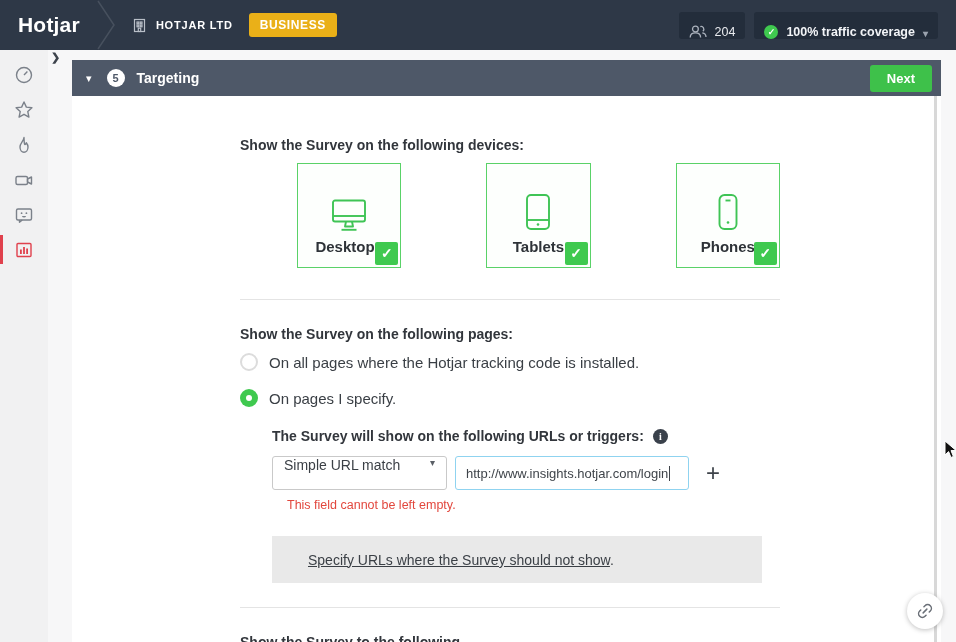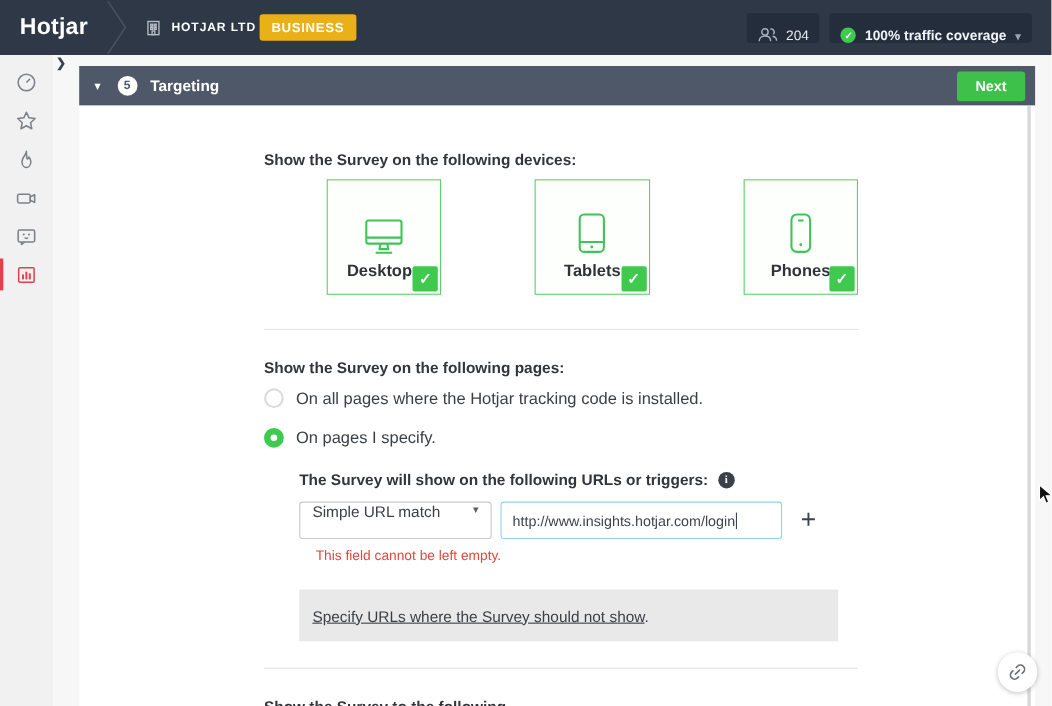--- a/index.html
+++ b/index.html
@@ -5,21 +5,21 @@
   * { margin:0; padding:0; box-sizing:border-box; }
   html,body { width:956px; height:642px; overflow:hidden; }
   body { position:relative; font-family:"Liberation Sans", sans-serif; background:#f7f7f8; color:#33383f; }
 
   
   .topbar { position:absolute; left:0; top:0; width:956px; height:50px; background:#2e3847; display:flex; align-items:center; z-index:30; }
   .logo { color:#fff; font-size:21px; font-weight:bold; padding:0 16px 0 18px; letter-spacing:.2px; cursor:pointer; }
   .logo-sep { width:22px; height:50px; flex:none; }
   .org { display:flex; align-items:center; gap:9px; margin-left:14px; }
   .org-name { color:#fff; font-size:11px; font-weight:bold; letter-spacing:.8px; }
-  .plan-badge { margin-left:3px; background:#eab018; color:#fff; font-size:12px; font-weight:bold; letter-spacing:.6px; padding:5px 11px; border-radius:3px; }
+  .plan-badge { margin-left:16px; background:#eab018; color:#fff; font-size:12px; font-weight:bold; letter-spacing:.6px; padding:5px 11px; border-radius:3px; }
   .topbar-spacer { flex:1; }
   .pill { background:#232d3b; border-radius:3px; height:27px; display:flex; align-items:flex-end; padding:0 10px; gap:8px; color:#e8eaee; font-size:12.5px; cursor:pointer; }
   .pill.users { margin-right:9px; }
   .pill.traffic { margin-right:18px; font-weight:bold; color:#f2f4f7; }
   .check-circle { width:14px; height:14px; border-radius:50%; background:#3fc94f; color:#fff; font-size:9px; line-height:14px; text-align:center; font-weight:bold; }
   .caret { color:#9aa2ae; font-size:10px; }
 
   
   .sidebar { position:absolute; left:0; top:50px; width:48px; height:592px; background:#f1f1f2; z-index:20; }
   .side-item { position:relative; width:48px; height:35px; display:flex; align-items:center; justify-content:center; cursor:pointer; }
@@ -60,27 +60,27 @@
   .radio.selected { border:none; background:#3fc94f; position:relative; }
   .radio.selected::after { content:""; position:absolute; left:6px; top:6px; width:6px; height:6px; border-radius:50%; background:#fff; }
   .radio-label { font-size:15px; color:#3a3f45; }
 
   .sub-heading-row { margin-left:32px; margin-top:21px; display:flex; align-items:center; gap:9px; }
   .info-icon { width:15px; height:15px; border-radius:50%; background:#3a414b; color:#fff; font-size:10px; font-weight:bold; line-height:15px; text-align:center; font-family:"Liberation Serif", serif; cursor:pointer; }
 
   .url-row { margin-left:32px; margin-top:11px; display:flex; align-items:center; }
   .select-box { width:175px; height:34px; border:1px solid #c9c9c9; border-radius:3px; background:#fff; display:flex; align-items:flex-start; padding:0 11px; font-size:14px; color:#3a3f45; cursor:pointer; }
   .select-box .sel-caret { margin-left:auto; color:#5a5f66; font-size:10px; }
-  .url-input { width:256px; height:34px; border:1px solid #8fd3f0; border-radius:3px; background:#fff; margin-left:8px; display:flex; align-items:center; padding:0 10px; font-size:13px; color:#3f444a; cursor:text; white-space:nowrap; overflow:hidden; }
+  .url-input { width:234px; height:34px; border:1px solid #8fd3f0; border-radius:3px; background:#fff; margin-left:8px; display:flex; align-items:center; padding:0 10px; font-size:13px; color:#3f444a; cursor:text; white-space:nowrap; overflow:hidden; }
   .text-caret { display:inline-block; width:1px; height:15px; background:#3f444a; margin-left:1px; }
   .plus-btn { margin-left:17px; font-size:24px; font-weight:400; color:#3e434a; line-height:24px; cursor:pointer; }
 
   .error-text { margin-left:47px; margin-top:8px; font-size:12.5px; color:#e2473d; }
 
-  .exclude-box { margin-left:32px; margin-top:24px; width:490px; height:47px; background:#e9e9e9; display:flex; align-items:center; padding-left:12px; font-size:14px; color:#3a3f45; }
+  .exclude-box { margin-left:32px; margin-top:24px; width:490px; height:47px; background:#e9e9e9; display:flex; align-items:center; padding-left:36px; font-size:14px; color:#3a3f45; }
   .exclude-link { text-decoration:underline; cursor:pointer; }
 
   .partial-heading { margin-top:26px; height:9px; overflow:hidden; }
 
   
   .fab { position:absolute; left:907px; top:593px; width:36px; height:36px; border-radius:50%; background:#fff; box-shadow:0 1px 5px rgba(0,0,0,.25); display:flex; align-items:center; justify-content:center; cursor:pointer; z-index:40; }
 
   .cursor { position:absolute; left:944px; top:440px; z-index:50; pointer-events:none; }
 
   svg { display:block; }

